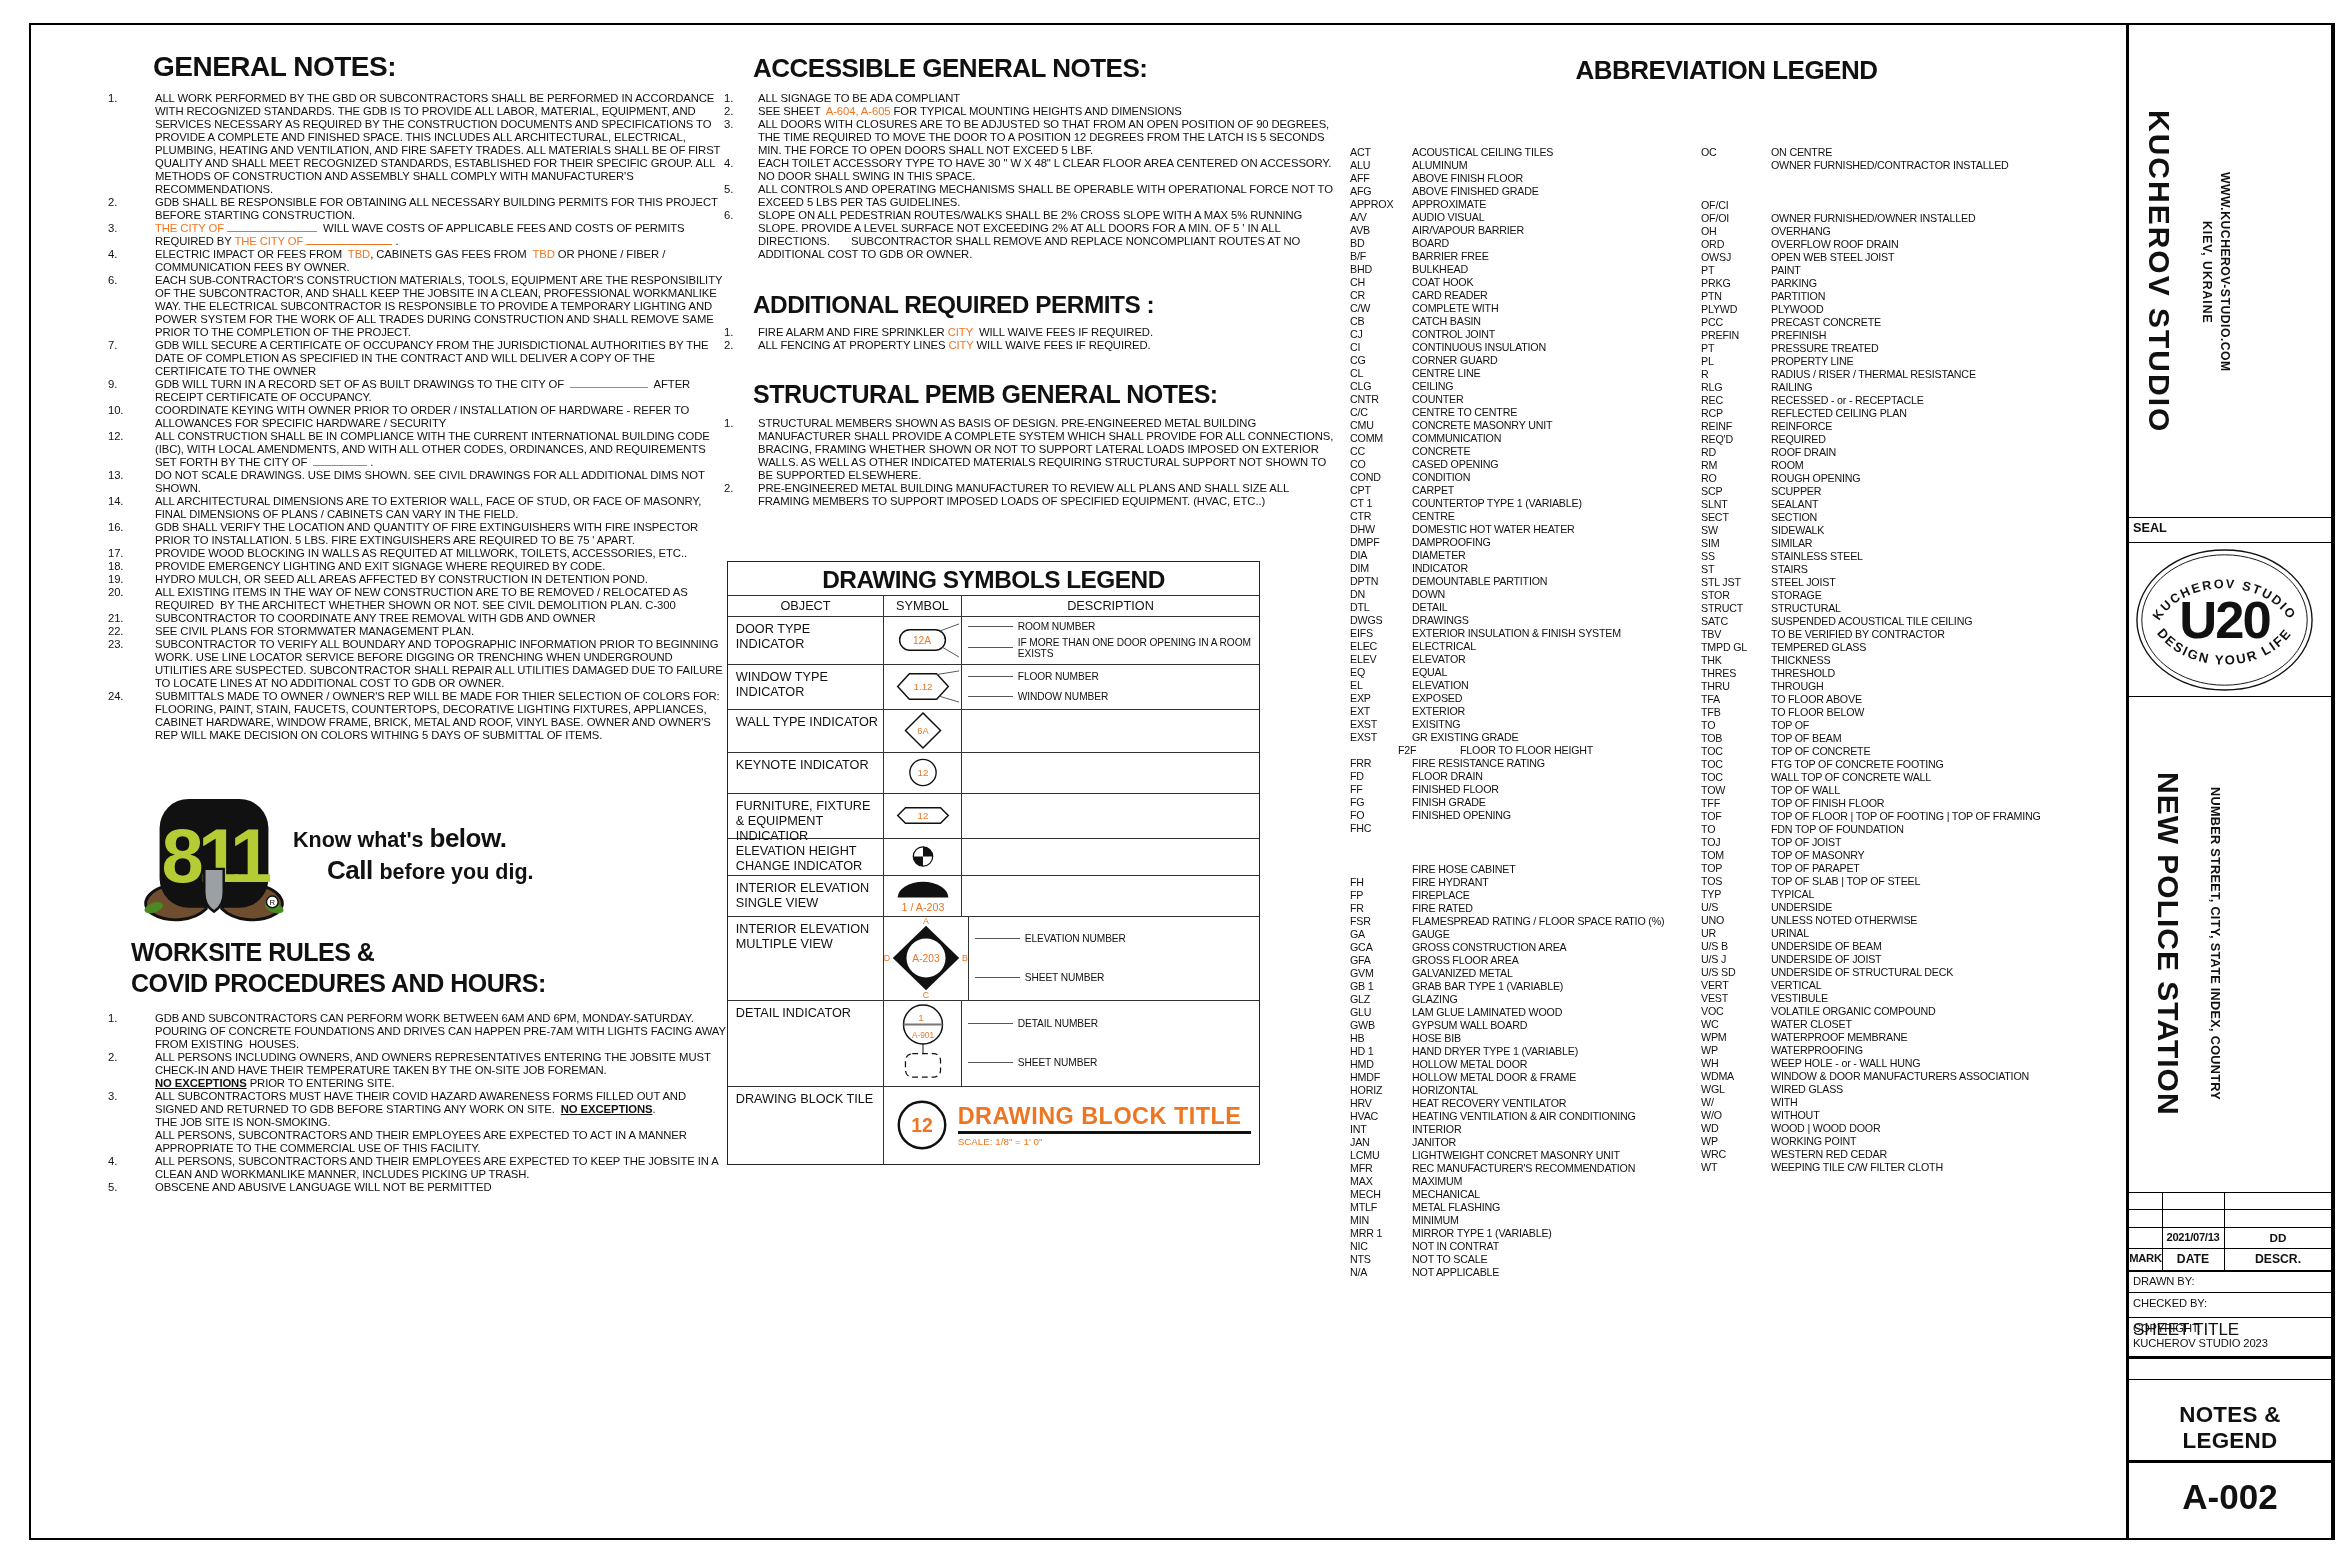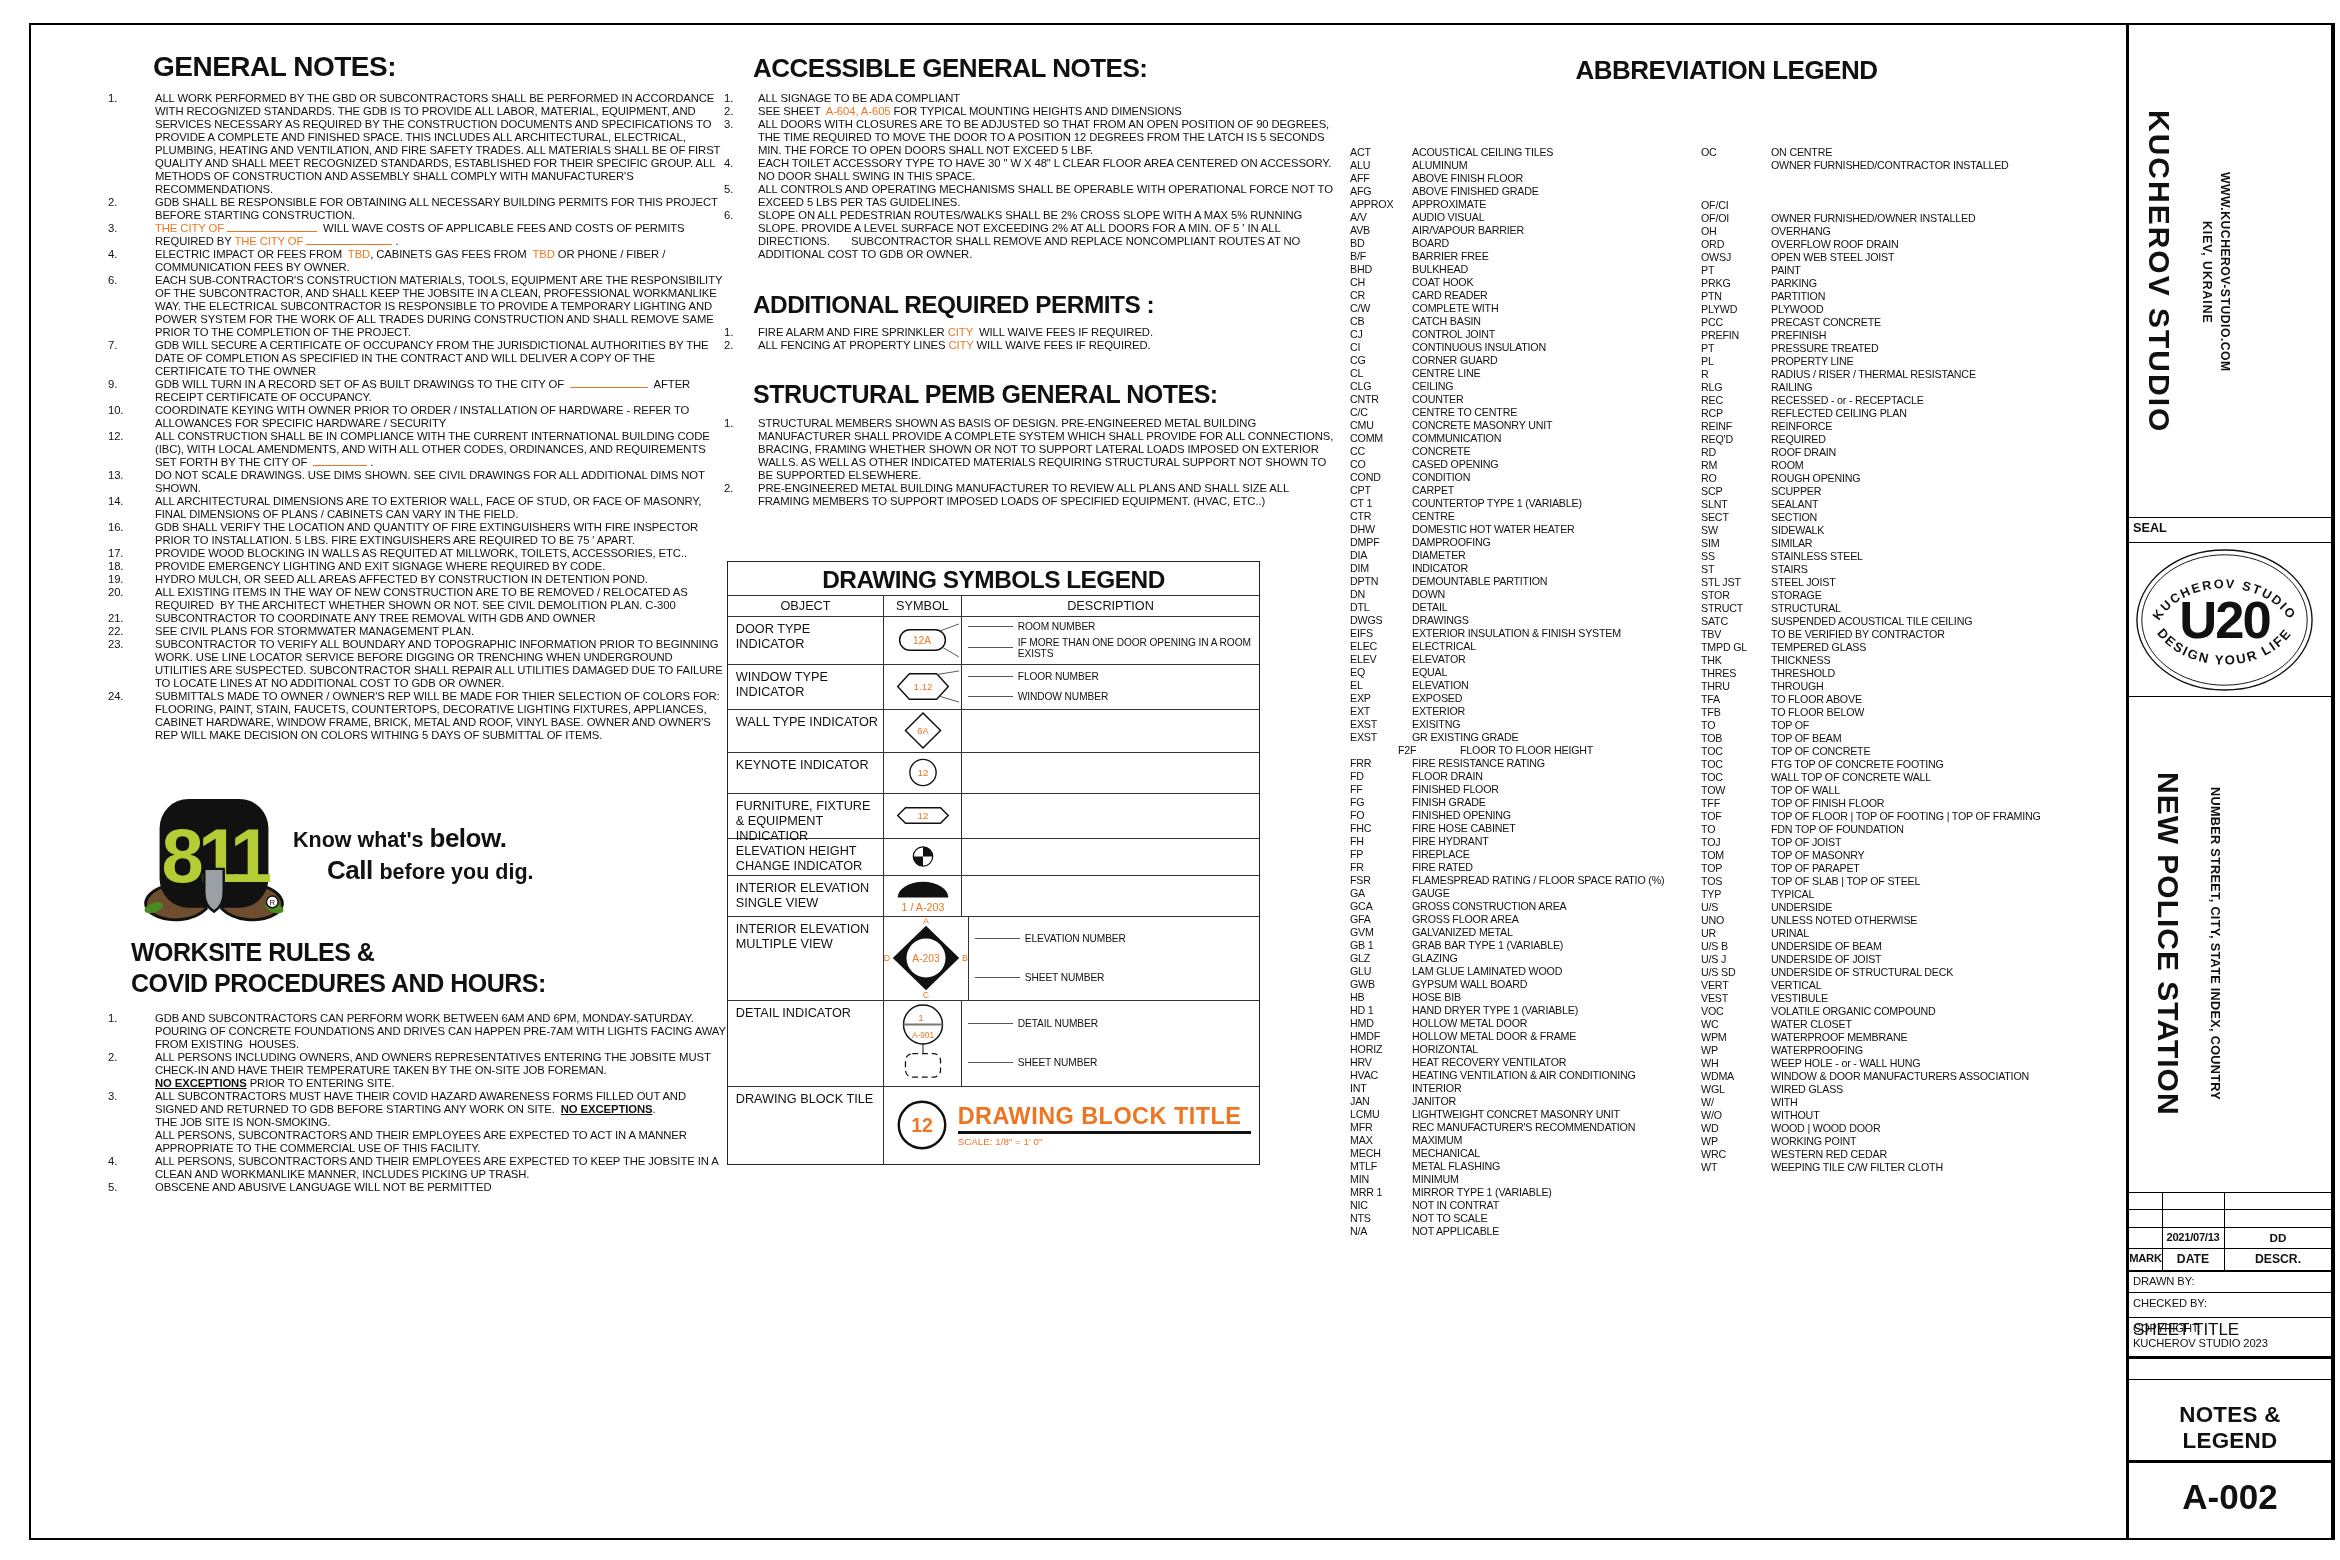--- a/index.html
+++ b/index.html
@@ -606,21 +606,21 @@
     <div class="arow">
       <span class="acode" style="flex: 0 0 62px;">FG</span>
       <span class="adesc" style="width: 281px;">FINISH GRADE</span>
     </div>
     <div class="arow">
       <span class="acode" style="flex: 0 0 62px;">FO</span>
       <span class="adesc" style="width: 281px;">FINISHED OPENING</span>
     </div>
     <div class="arow">
       <span class="acode" style="flex: 0 0 62px;">FHC</span>
-      <span class="adesc" style="width: 281px;">FIRE HOSE CABINET</span>
+      <span class="adesc" style="width: 281px; margin-top: 41px;">FIRE HOSE CABINET</span>
     </div>
     <div class="arow">
       <span class="acode" style="flex: 0 0 62px;">FH</span>
       <span class="adesc" style="width: 281px;">FIRE HYDRANT</span>
     </div>
     <div class="arow">
       <span class="acode" style="flex: 0 0 62px;">FP</span>
       <span class="adesc" style="width: 281px;">FIREPLACE</span>
     </div>
     <div class="arow">

